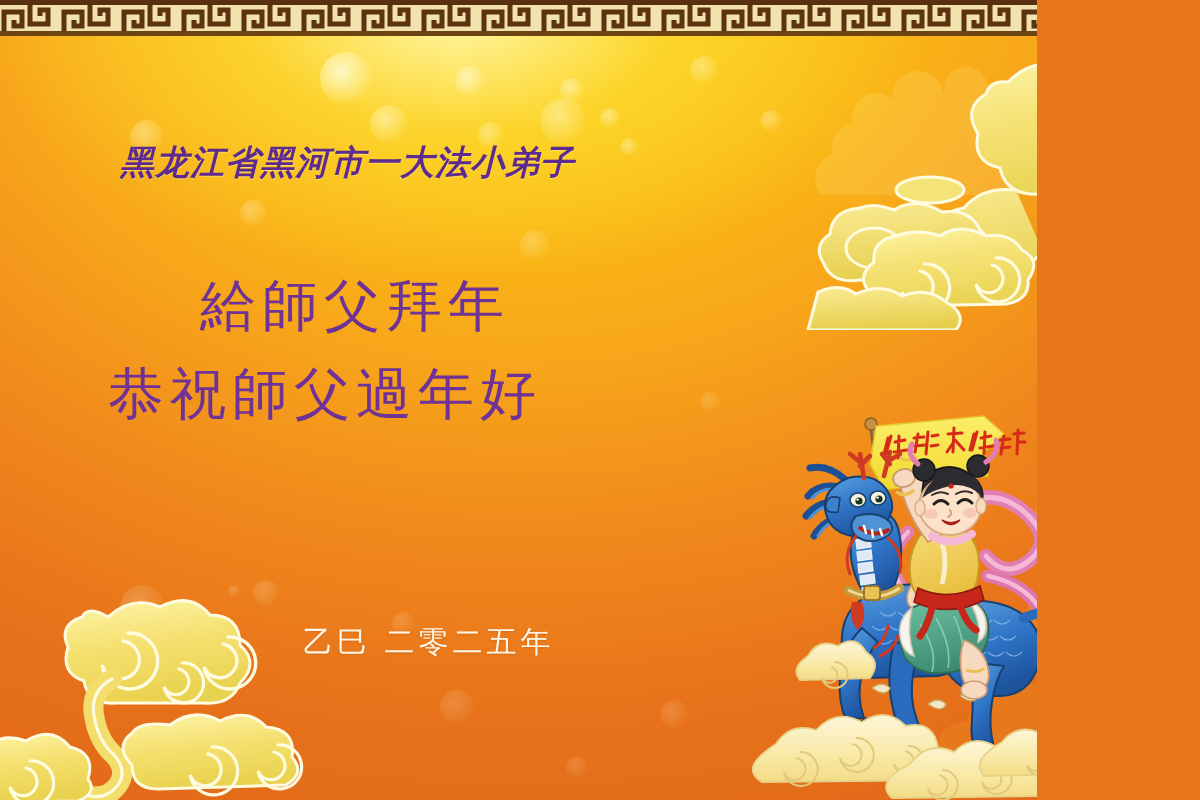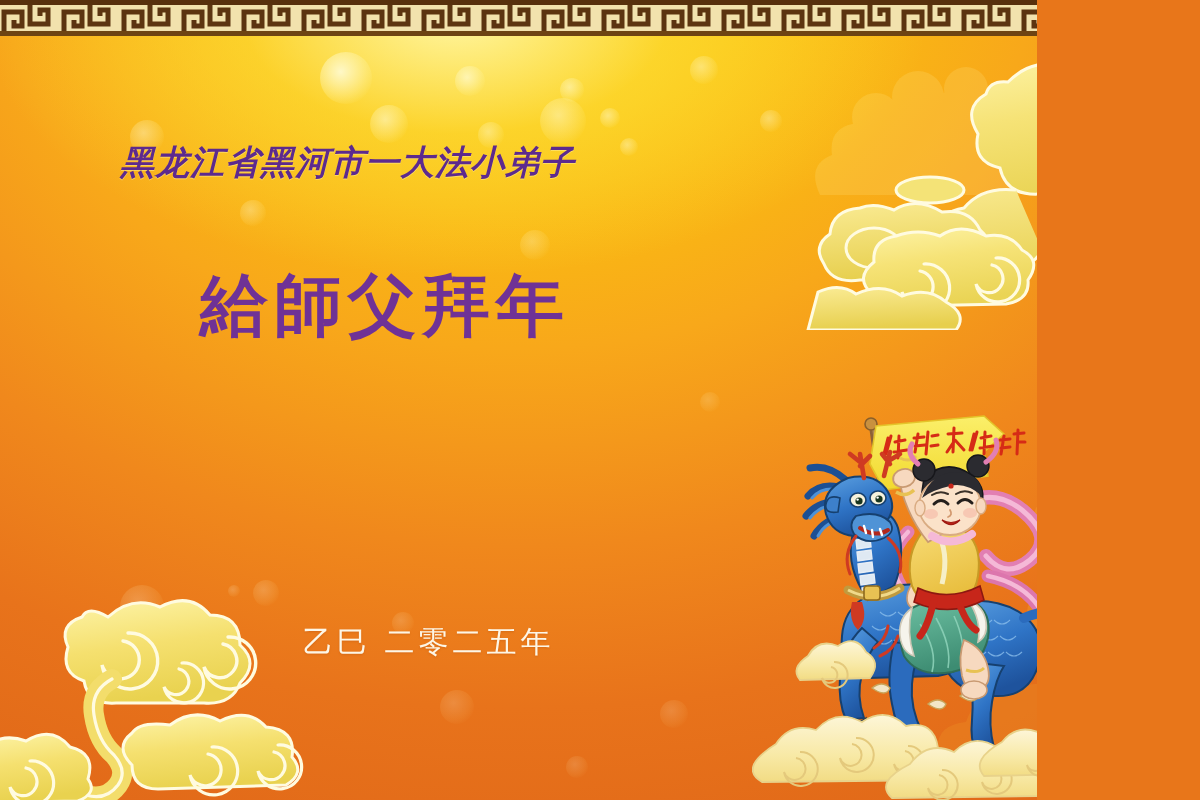--- a/index.html
+++ b/index.html
@@ -44,21 +44,21 @@
     position:absolute; left:120px; top:140px; z-index:30;
     font-family:"DejaVu Sans","Liberation Sans",sans-serif;
     font-size:34px; font-weight:700; letter-spacing:1px;
     color:#5d2a8e; white-space:nowrap;
     text-shadow:0 1px 0 rgba(255,235,140,.55);
     font-style:italic;
   }
   #title-block { position:absolute; left:108px; top:262px; z-index:30; }
   .title-line {
     font-family:"DejaVu Sans","Liberation Sans",sans-serif;
-    font-size:68px; font-weight:700; letter-spacing:6px;
+    font-size:56px; font-weight:400; letter-spacing:6px;
     color:#6f3296; white-space:nowrap; line-height:88px;
   }
   #title-line-1 { margin-left:92px; }
   #title-line-2 { margin-left:0px; }
 
   #date-text {
     position:absolute; left:303px; top:614px; z-index:30;
     font-family:"DejaVu Sans","Liberation Sans",sans-serif;
     font-size:30px; font-weight:400; letter-spacing:4px;
     color:#fdf6e6; white-space:nowrap;
@@ -620,17 +620,18 @@
                  q-10 -12 8 -24 z" fill="url(#cloudBase)" stroke="#e8d28a" stroke-width="1.8"></path>
         <path d="M82 250 a13 13 0 1 1 -12 16 a8 8 0 1 0 9 -11" fill="none" stroke="#e4c97c" stroke-width="2"></path>
       </g>
     </svg>
   </div>
 
   <div id="header-text">黑龙江省黑河市一大法小弟子</div>
 
   <div id="title-block">
     <div class="title-line" id="title-line-1">給師父拜年</div>
+    <div class="title-line" id="title-line-2">恭祝師父過年好</div>
   </div>
 
   <div id="date-text">乙巳 二零二五年</div>
 
 </div>
 
 </body></html>

